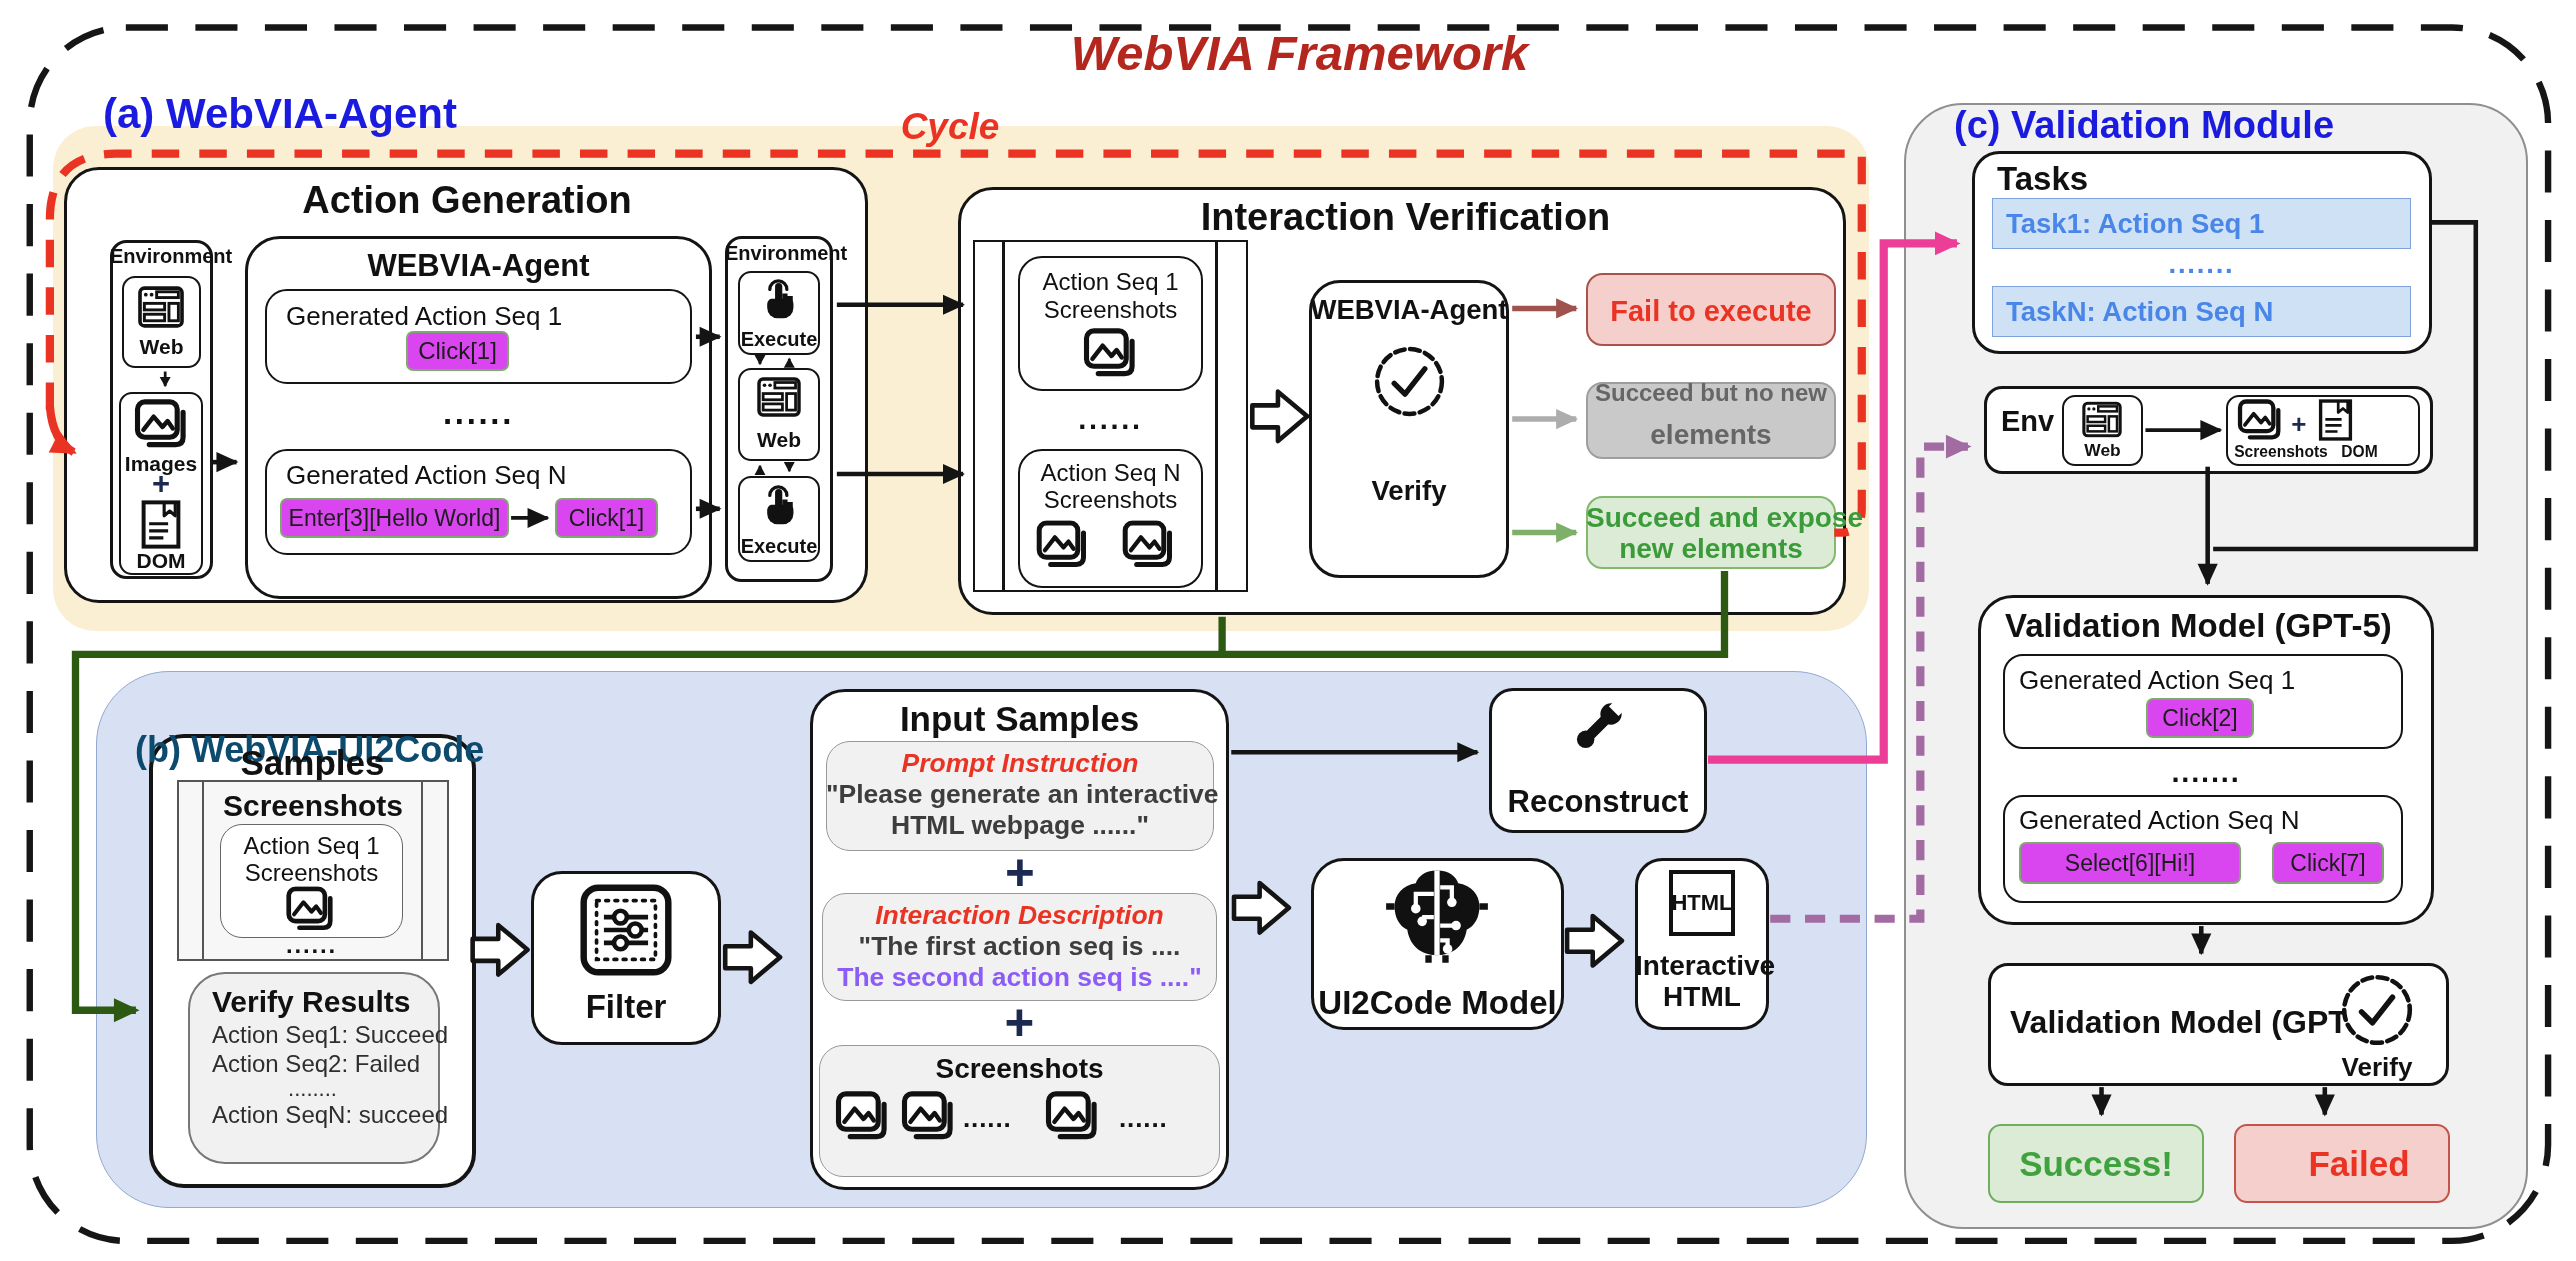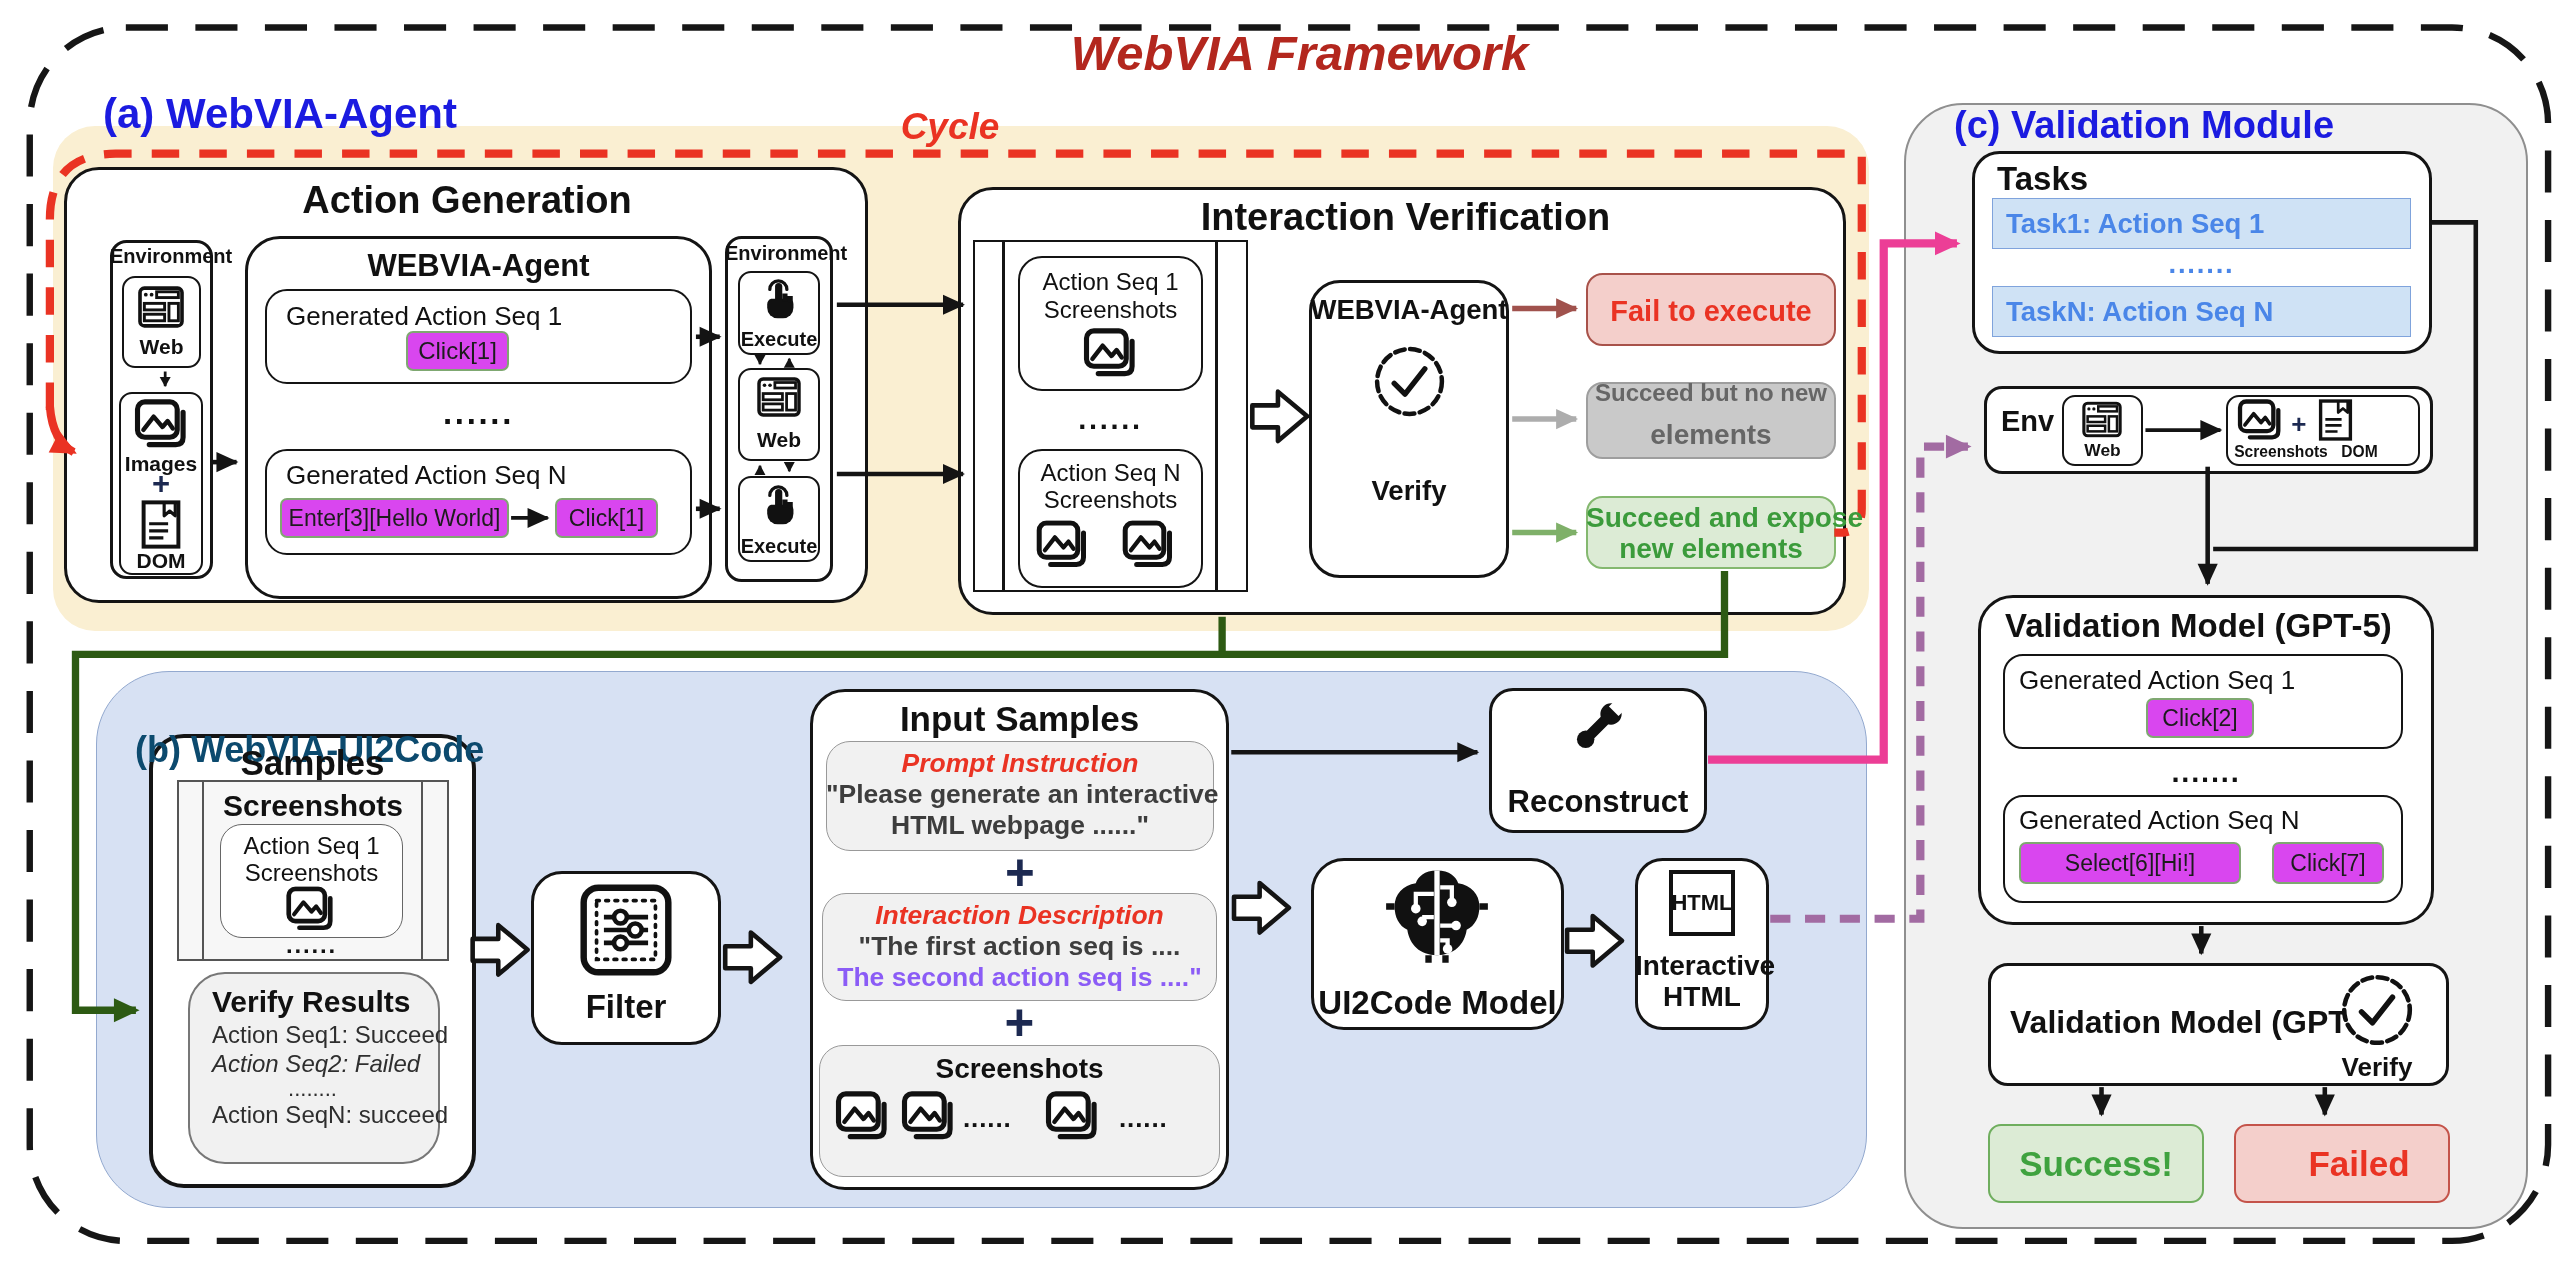--- a/index.html
+++ b/index.html
@@ -285,21 +285,21 @@
   <div class="box lvl4" style="left:220px;top:824px;width:183px;height:114px;border-width:1.8px;border-color:#666;border-radius:22px;"></div>
   <div class="t lvl4" style="left:220px;top:833px;width:183px;font-size:24px;font-weight:400;">Action Seq 1</div>
   <div class="t lvl4" style="left:220px;top:860px;width:183px;font-size:24px;font-weight:400;">Screenshots</div>
   <svg class="icon lvl4" style="left:286px;top:886px;width:51px;height:46px;" viewBox="0 0 56 50" width="51" height="46">
       <use href="#sym-image"></use>
     </svg>
   <div class="t lvl4" style="left:220px;top:932px;width:183px;font-size:24px;letter-spacing:1.8px;">......</div>
   <div class="graybox lvl4" style="left:188px;top:972px;width:252px;height:192px;border-radius:37px;border-color:#777;"></div>
   <div class="tl lvl4" style="left:212px;top:985px;font-size:30px;">Verify Results</div>
   <div class="tl lvl4" style="left:212px;top:1022px;font-size:24px;font-weight:400;color:#2e2e2e;">Action Seq1: Succeed</div>
-  <div class="tl lvl4" style="left:212px;top:1051px;font-size:24px;font-weight:400;color:#2e2e2e;font-style:italic;">Action Seq2: Failed</div>
+  <div class="tl lvl4" style="left:212px;top:1051px;font-size:24px;font-weight:400;color:#2e2e2e;">Action Seq2: Failed</div>
   <div class="t lvl4" style="left:212px;top:1077px;width:201px;font-size:22px;font-weight:400;color:#2e2e2e;">........</div>
   <div class="tl lvl4" style="left:212px;top:1102px;font-size:24px;font-weight:400;color:#2e2e2e;">Action SeqN: succeed</div>
 
   <div class="box lvl2" style="left:531px;top:871px;width:190px;height:174px;border-radius:31px;"></div>
   <svg class="icon lvl4" style="left:580px;top:884px;width:92px;height:92px;" viewBox="0 0 100 100" width="92" height="92">
       <use href="#sym-filter"></use>
     </svg>
   <div class="t lvl4" style="left:531px;top:989px;width:190px;font-size:33px;">Filter</div>
 
   <div class="box lvl2" style="left:810px;top:689px;width:419px;height:501px;"></div>

